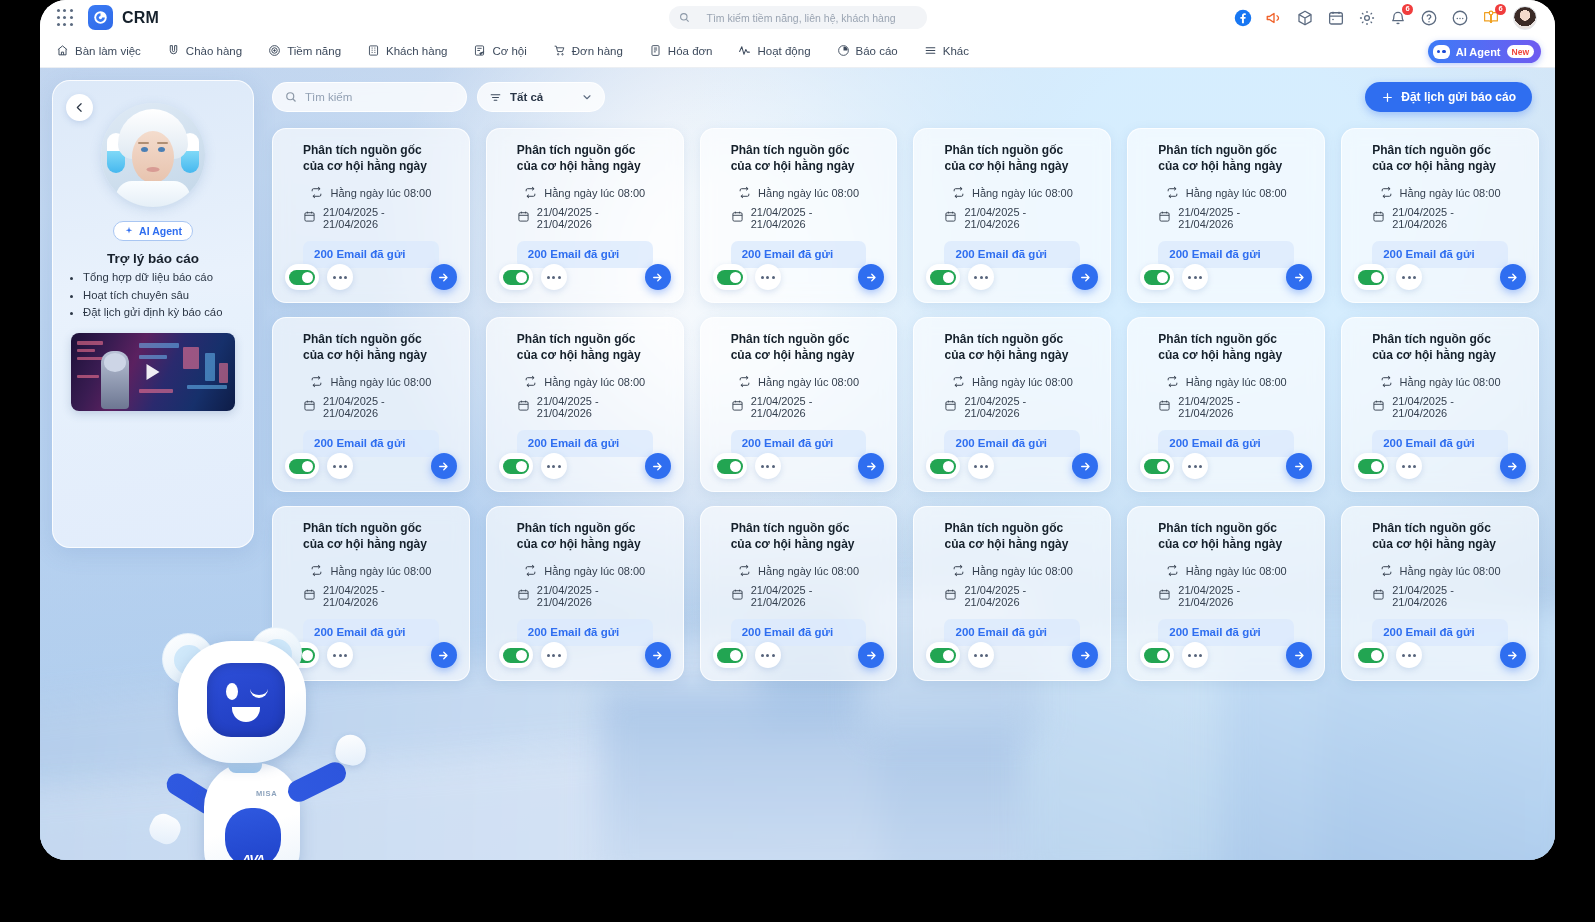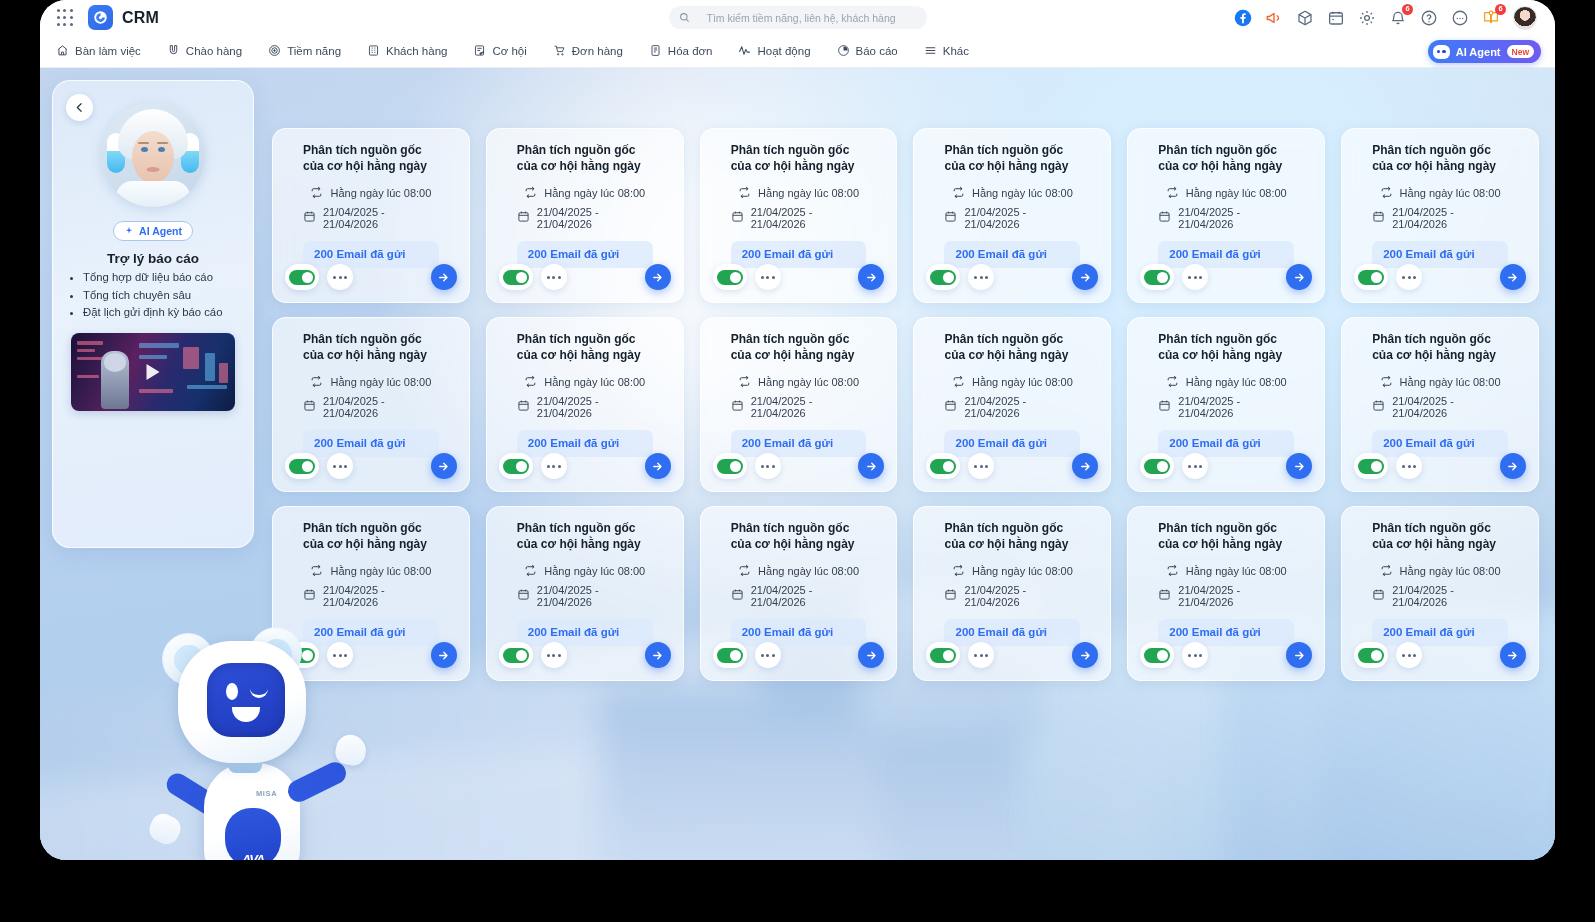--- a/index.html
+++ b/index.html
@@ -438,20 +438,44 @@
 
   <div id="content">
 
     <div class="bgshape" id="bg1"></div>
     <div class="bgshape" id="bg2"></div>
     <div class="bgshape" id="bg3"></div>
     <div class="bgshape" id="bg4"></div>
     <div class="bgshape" id="bg5"></div>
     <div class="bgshape" id="bg6"></div>
 
+    <div id="toolbar">
+      <div id="search-box">
+        <svg width="12" height="12" viewBox="0 0 24 24" fill="none" stroke="#8d99a8" stroke-width="2.4">
+            <circle cx="10.5" cy="10.5" r="7"></circle>
+            <path d="M16 16l5 5"></path>
+          </svg>
+        <span class="ph">Tìm kiếm</span>
+      </div>
+      <div id="filter-box">
+        <svg width="13" height="13" viewBox="0 0 24 24" fill="none" stroke="#3d4a5c" stroke-width="1.9" stroke-linecap="round">
+            <path d="M4 7h16M6.5 12h11M9.5 17h5"></path>
+          </svg>
+        <span class="val">Tất cả</span>
+        <svg class="chev" width="12" height="12" viewBox="0 0 24 24" fill="none" stroke="#5c6b80" stroke-width="2.2" stroke-linecap="round" stroke-linejoin="round">
+            <path d="M6 9.5l6 6 6-6"></path>
+          </svg>
+      </div>
+      <div id="schedule-btn">
+        <svg width="13" height="13" viewBox="0 0 24 24" fill="none" stroke="#fff" stroke-width="2.3" stroke-linecap="round">
+            <path d="M12 5v14M5 12h14"></path>
+          </svg>
+        <span>Đặt lịch gửi báo cáo</span>
+      </div>
+    </div>
 
     <div id="ai-panel">
       <div id="back-btn">
         <svg width="13" height="13" viewBox="0 0 24 24" fill="none" stroke="#2c3746" stroke-width="2.2" stroke-linecap="round" stroke-linejoin="round">
             <path d="M15 5l-7 7 7 7"></path>
           </svg>
       </div>
       <div id="ai-avatar">
         <div class="can l"></div>
           <div class="can r"></div>
@@ -466,21 +490,21 @@
       </div>
       <div id="ai-tag">
         <svg width="10" height="10" viewBox="0 0 24 24" fill="#2f6ef0">
             <path d="M12 2l1.8 6.2L20 10l-6.2 1.8L12 18l-1.8-6.2L4 10l6.2-1.8z"></path>
           </svg>
         <span class="lbl">AI Agent</span>
       </div>
       <div id="ai-panel-title">Trợ lý báo cáo</div>
       <ul id="ai-bullets">
         <li>Tổng hợp dữ liệu báo cáo</li>
-        <li>Tổng tích chuyên sâu</li>
+        <li>Hoạt tích chuyên sâu</li>
         <li>Đặt lịch gửi định kỳ báo cáo</li>
       </ul>
       <div id="ai-video">
         <div class="strip" style="left:6px;top:8px;width:26px;height:4px;"></div>
         <div class="strip" style="left:6px;top:16px;width:18px;height:3px;"></div>
         <div class="strip" style="left:6px;top:24px;width:30px;height:3px;"></div>
         <div class="strip" style="left:6px;top:42px;width:22px;height:3px;"></div>
         <div class="strip2" style="left:68px;top:10px;width:40px;height:5px;"></div>
         <div class="strip2" style="left:68px;top:22px;width:28px;height:4px;"></div>
         <div class="strip" style="left:112px;top:14px;width:16px;height:22px;"></div>

